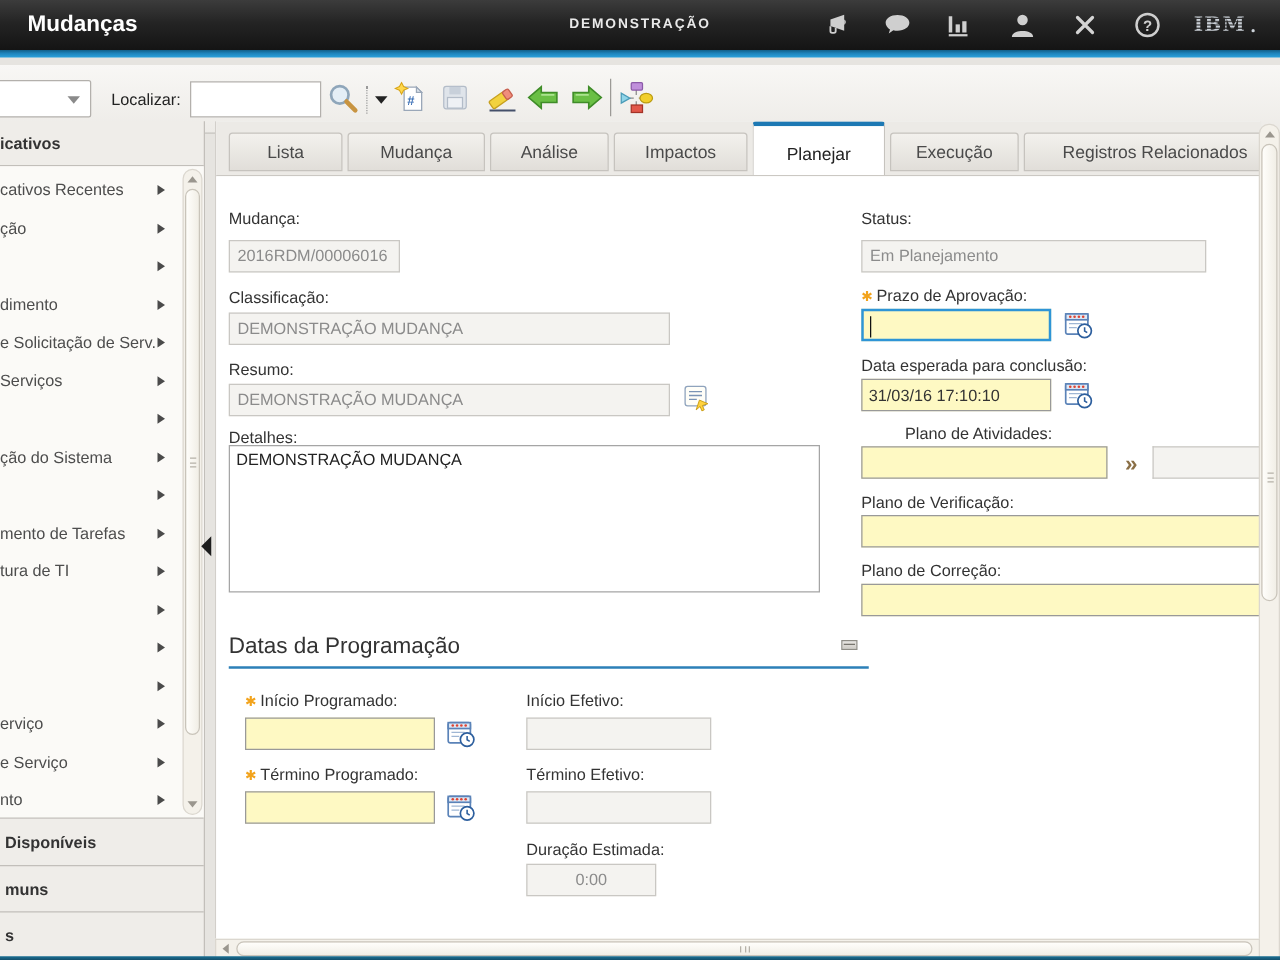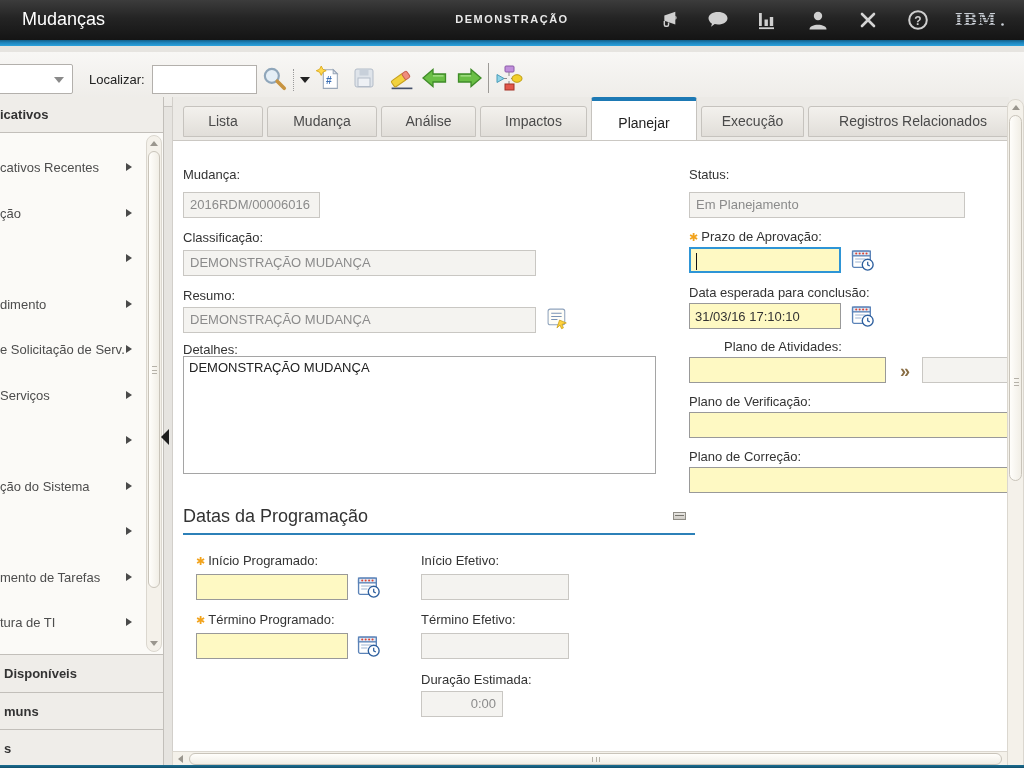--- a/index.html
+++ b/index.html
@@ -3,21 +3,21 @@
 <meta charset="utf-8">
 <style>
   * { margin:0; padding:0; box-sizing:border-box; }
   html,body { width:1024px; height:768px; overflow:hidden; }
   body { font-family:"Liberation Sans",sans-serif; background:#e6e4e0; }
   .screen { position:relative; width:1024px; height:768px; overflow:hidden; }
 
   
   .app-header { position:absolute; left:0; top:0; width:1024px; height:40px;
     background:linear-gradient(180deg,#3c3c3c 0%,#242424 45%,#141414 100%); }
-  .app-title { position:absolute; left:22px; top:9px; font-size:18px; font-weight:normal; color:#ffffff; }
+  .app-title { position:absolute; left:22px; top:9px; font-size:18px; font-weight:bold; color:#ffffff; }
   .env-label { position:absolute; left:50%; transform:translateX(-50%); top:13px;
     font-size:11px; font-weight:bold; letter-spacing:1.5px; color:#e9e9e9; }
   .hdr-icons { position:absolute; right:95px; top:9px; display:flex; gap:28px; align-items:center; height:22px; }
   .hdr-btn { width:22px; height:22px; display:flex; align-items:center; justify-content:center; cursor:pointer; }
   .ibm-logo { position:absolute; right:18px; top:10px; }
 
   .accent-bar { position:absolute; left:0; top:40px; width:1024px; height:6px;
     background:linear-gradient(180deg,#125f88 0%,#1e84bc 45%,#2ba2dc 100%); }
 
   
@@ -37,21 +37,21 @@
     border-left:5px solid transparent; border-right:5px solid transparent; border-top:6px solid #222; }
   .tb-sep { position:absolute; left:488px; top:11px; height:30px; border-left:1px solid #9c9a96; }
 
   
   .sidebar { position:absolute; left:0; top:97px; width:164px; height:671px;
     background:#efede9; border-right:1px solid #c2bfba; }
   .side-title { height:36px; line-height:36px; font-size:13px; font-weight:bold; color:#333;
     border-bottom:1px solid #c2bfba; white-space:nowrap; overflow:hidden; }
   .side-menu { position:relative; height:522px; background:#fbfaf7; border-bottom:1px solid #c2bfba; overflow:hidden; }
   .side-list { padding-top:4px; }
-  .side-item { position:relative; height:30.5px; line-height:30.5px; cursor:pointer;margin-top:15px; }
+  .side-item { position:relative; height:30.5px; line-height:30.5px; cursor:pointer; }
   .side-item-label { font-size:13px; color:#4d4d4d; white-space:nowrap; }
   .chev { position:absolute; left:126px; top:50%; margin-top:-4px; width:0; height:0;
     border-left:6px solid #4a4a4a; border-top:4px solid transparent; border-bottom:4px solid transparent; }
   .menu-scroll { position:absolute; right:1px; top:2px; bottom:2px; width:16px;
     background:#f4f1ea; border:1px solid #dbd7cf; border-radius:8px; }
   .ms-up, .ms-down { position:absolute; left:0; width:14px; height:13px; display:flex;
     align-items:center; justify-content:center; cursor:pointer; }
   .ms-up { top:1px; } .ms-down { bottom:1px; }
   .tri-up { width:0; height:0; border-left:4px solid transparent; border-right:4px solid transparent; border-bottom:5px solid #9a968e; }
   .tri-down { width:0; height:0; border-left:4px solid transparent; border-right:4px solid transparent; border-top:5px solid #9a968e; }
@@ -277,21 +277,21 @@
       </div>
     </div>
     <div class="side-section"><span>Disponíveis</span></div>
     <div class="side-section"><span>muns</span></div>
     <div class="side-section"><span>s</span></div>
   </div>
   <div class="collapse-handle"></div>
 
   <div class="main">
     <div class="tabstrip">
-      <div class="tab" style="width:80px;">Lista</div>
+      <div class="tab" style="width:91px;">Lista</div>
       <div class="tab" style="width:110px;">Mudança</div>
       <div class="tab" style="width:95px;">Análise</div>
       <div class="tab" style="width:107px;">Impactos</div>
       <div class="tab active" style="width:106px;">Planejar</div>
       <div class="tab" style="width:103px;">Execução</div>
       <div class="tab" style="width:210px;">Registros Relacionados</div>
     </div>
 
     <div class="content">
 
@@ -394,21 +394,21 @@
             <circle cx="14.9" cy="5.2" r="1" fill="#d43"></circle>
             <path d="M4 10.5h10M4 13.5h6" stroke="#9fb6d4"></path>
             <circle cx="16" cy="16" r="5.2" fill="#fff" stroke="#2d5f9e" stroke-width="1.3"></circle>
             <path d="M16 13.2v2.9l2 1.2" stroke="#2d5f9e" stroke-width="1.2" fill="none"></path>
           </svg>
       </button>
       <div class="flabel" style="left:248px; top:471px;">Término Efetivo:</div>
       <div class="ro-field" style="left:248px; top:492px; width:148px;"></div>
 
       <div class="flabel" style="left:248px; top:531px;">Duração Estimada:</div>
-      <div class="ro-field" style="left:248px; top:550px; width:82px; text-align:right;">0:00</div>
+      <div class="ro-field" style="left:248px; top:550px; width:104px; text-align:center;">0:00</div>
     </div>
   </div>
 
   <div class="vscroll">
     <div class="vs-up">
         <span class="tri-up"></span>
       </div>
     <div class="vs-thumb">
         <span class="vs-grip"></span>
       </div>

